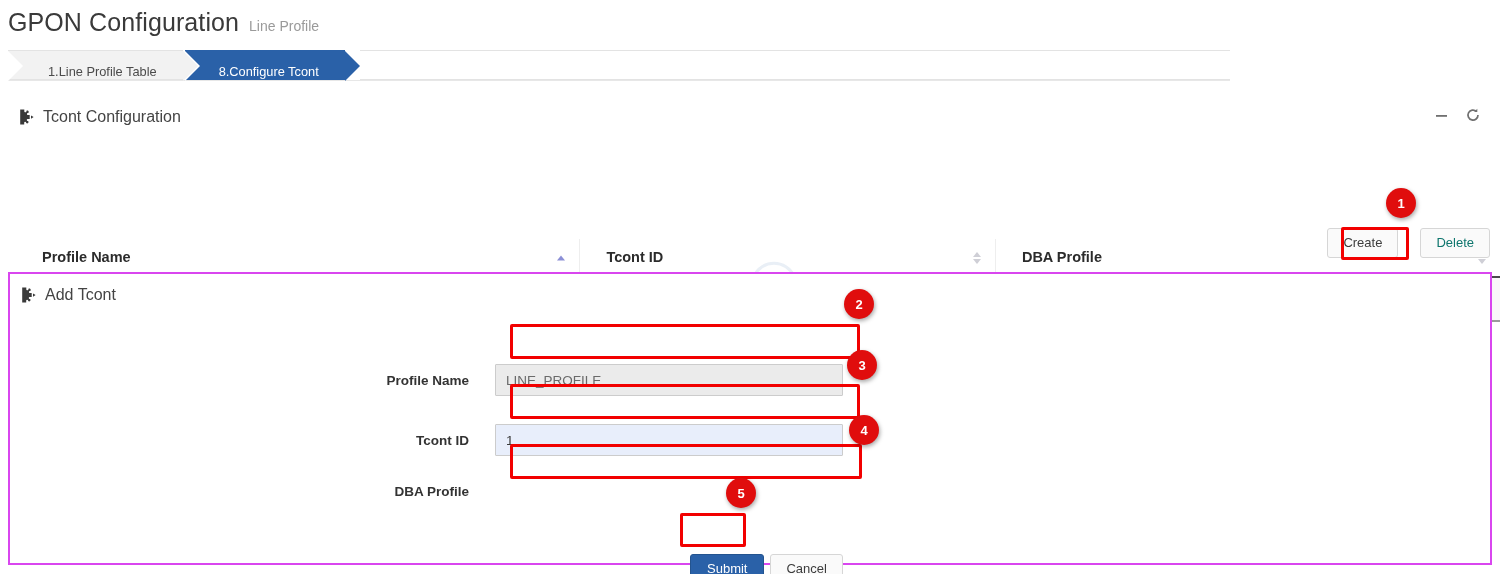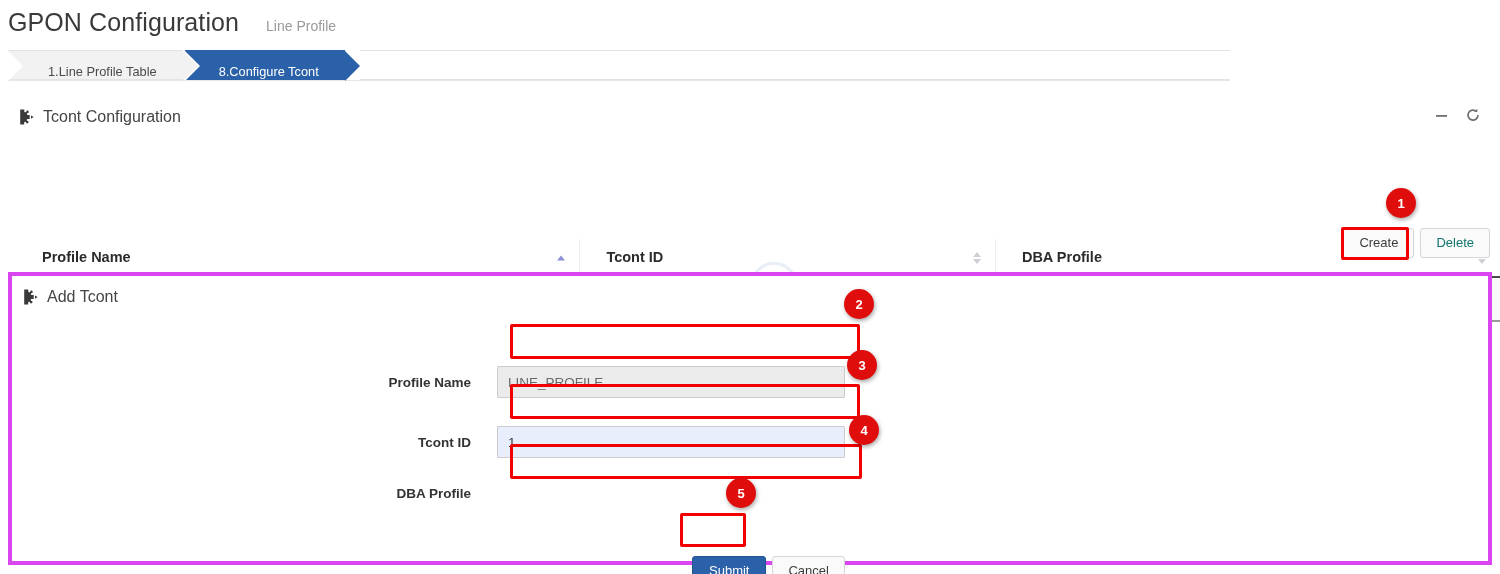--- a/index.html
+++ b/index.html
@@ -8,21 +8,21 @@
     width: 1500px; height: 574px;
     background: #ffffff;
     font-family: "Liberation Sans", sans-serif;
     overflow: hidden;
   }
   #root { position: relative; width: 1500px; height: 574px; background:#fff; }
 
   
   .page-head {
     position: absolute; left: 8px; top: 8px;
-    display: flex; align-items: baseline; gap: 27px;
+    display: flex; align-items: baseline; gap: 10px;
   }
   .page-title { font-size: 25px; color: #3a3a3a; font-weight: 400; letter-spacing: .1px; }
   .page-sub { font-size: 14px; color: #9a9a9a; font-weight: 400; }
 
   
   .wizard {
     position: absolute; left: 8px; top: 50px;
     width: 1222px; height: 31px;
     display: flex; align-items: stretch;
     border-bottom: 1px solid #e7e7e7;
@@ -66,21 +66,21 @@
     border-top: 1px solid #e3e3e3;
     border-bottom: 1px solid #e3e3e3;
     background: #ffffff;
     margin-left: 13px;
   }
 
   
   .panel {
     position: absolute;
     background: #fff;
-    border: 4px solid #d946ef;
+    border: 2px solid #d946ef;
   }
   #panel-tcont { left: 8px; top: 96px; width: 1484px; height: 167px; border: none; }
   .panel-head {
     position: relative;
     height: 42px;
     display: flex; align-items: center;
     padding-left: 8px;
   }
   .puzzle-icon { width: 18px; height: 17px; margin-right: 9px; flex: 0 0 auto; }
   .panel-title { font-size: 16px; color: #444; font-weight: 400; }
@@ -121,21 +121,21 @@
     font-size: 14px;
     color: #4d4d4d;
     padding: 13px 10px;
     background: #f9f9f9;
     border-bottom: 2px solid #9a9a9a;
   }
 
   
   .tbl-actions {
     position: absolute; right: 10px; top: 228px;
-    display: flex; gap: 6px; align-items: center;
+    display: flex; gap: 22px; align-items: center;
   }
   .btn {
     font-family: "Liberation Sans", sans-serif;
     font-size: 13px;
     padding: 7px 15px;
     border: 1px solid #d6d6d6;
     background: #fafafa;
     color: #3c3c3c;
     border-radius: 3px;
     cursor: pointer;

